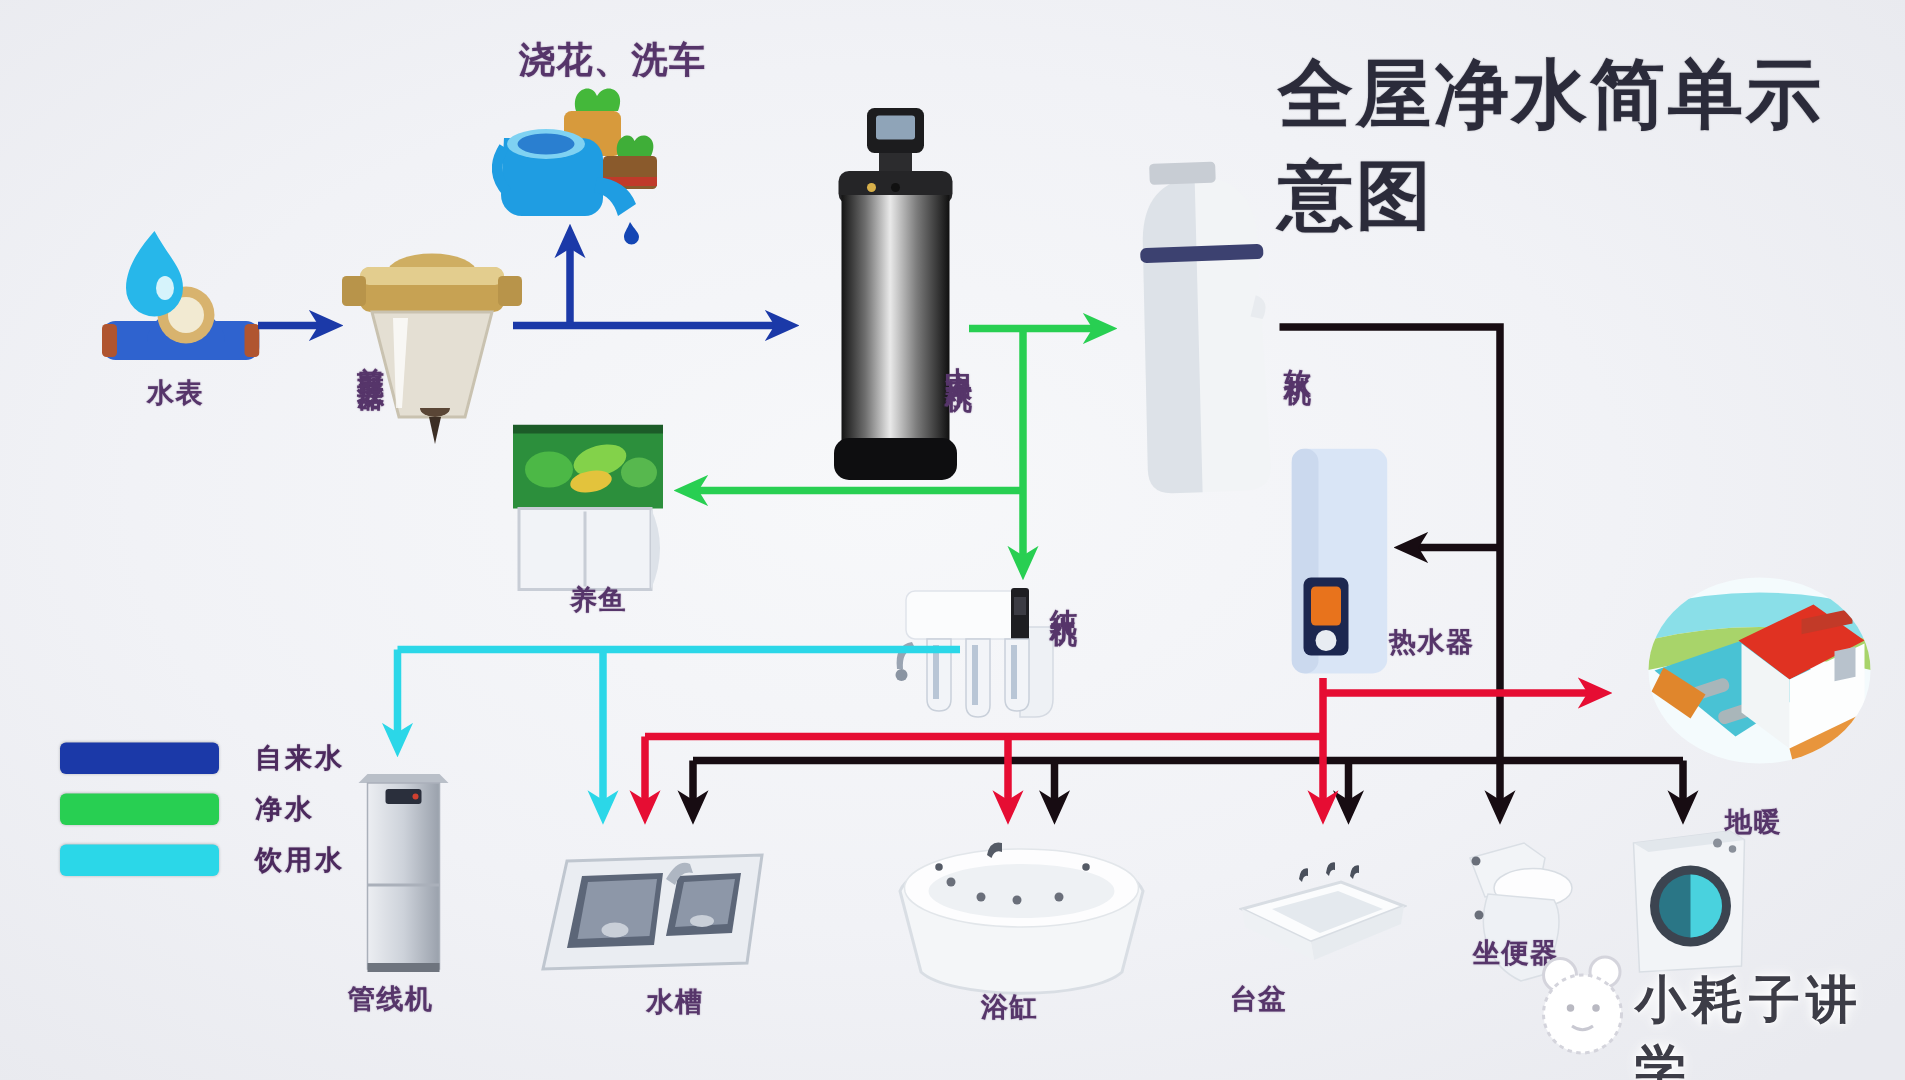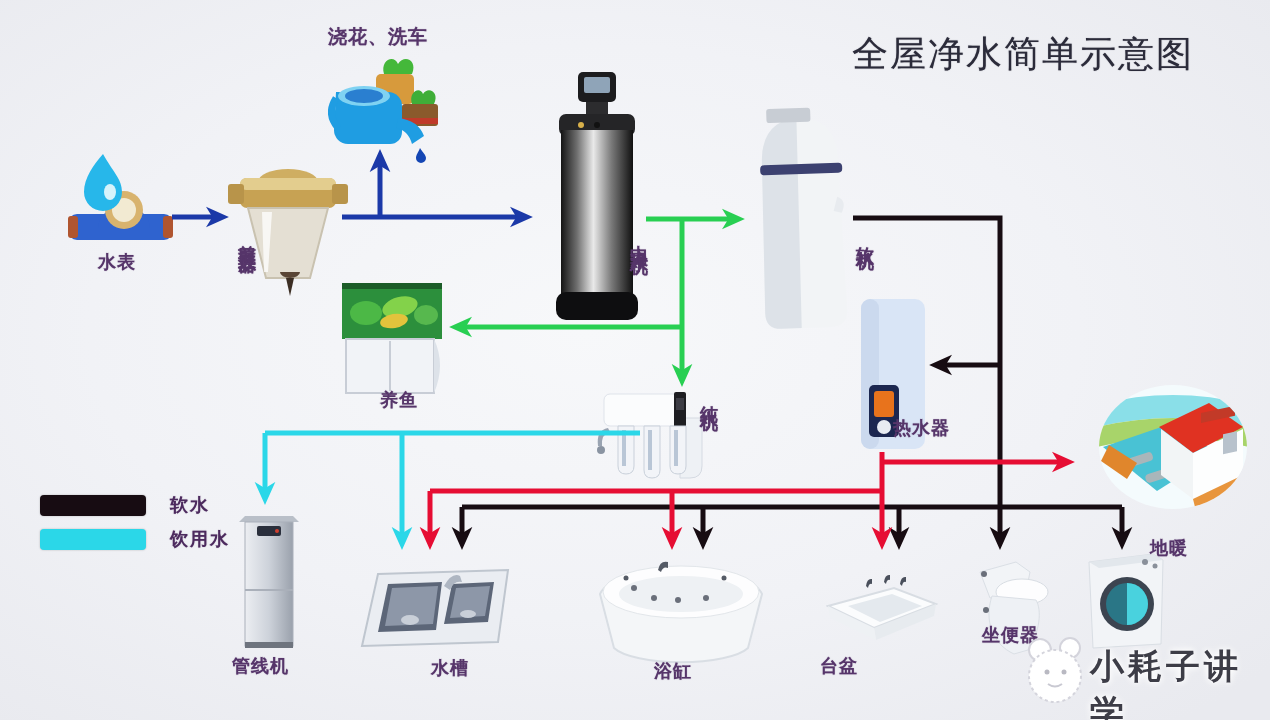--- a/index.html
+++ b/index.html
@@ -4,21 +4,21 @@
 <style>
   html,body{margin:0;padding:0;}
   body{font-family:"Liberation Sans","DejaVu Sans",sans-serif;background:#e9eaef;}
   #stage{position:relative;width:1270px;height:720px;overflow:hidden;
          background:radial-gradient(ellipse 900px 520px at 46% 46%, #f7f8fa 0%, #f1f2f6 55%, #e9eaef 100%);}
   .icon{position:absolute;z-index:1;}
   .lbl{position:absolute;z-index:3;color:#56356a;font-weight:700;font-size:18px;
        letter-spacing:1px;text-shadow:0 0 1px rgba(86,53,106,.55);white-space:nowrap;}
   .vlbl{writing-mode:vertical-rl;text-orientation:upright;letter-spacing:3px;line-height:18px;}
   #title{position:absolute;left:852px;top:30px;width:400px;z-index:3;
-         font-size:36px;font-weight:400;color:#2b2b3a;letter-spacing:2px;
+         font-size:50px;font-weight:700;color:#2b2b3a;letter-spacing:2px;
          text-shadow:0 0 1px rgba(43,43,58,.5);}
   #flow{position:absolute;left:0;top:0;z-index:2;pointer-events:none;}
   
   #legend{position:absolute;left:40px;top:488px;z-index:3;}
   .lg-row{position:relative;height:34px;display:flex;align-items:center;}
   .lg-swatch{width:106px;height:21px;border-radius:4px;box-shadow:0 0 2px rgba(0,0,0,.25);}
   .lg-label{margin-left:24px;color:#4c2a5e;font-weight:700;font-size:18px;
             letter-spacing:2px;text-shadow:0 0 1px rgba(76,42,94,.5);}
   
   #wm-text{position:absolute;left:1090px;top:644px;z-index:5;font-size:34px;font-weight:700;
@@ -121,21 +121,21 @@
     <rect x="74" y="52" width="36" height="22" rx="3" fill="#8a5a2c"></rect>
     <rect x="74" y="66" width="36" height="6" fill="#c03a2a"></rect>
     <path d="M84,52 C80,40 92,34 95,42 C100,34 112,40 106,52 Z" fill="#3fae38"></path>
     <path d="M8,40 h52 a14,14 0 0 1 14,14 v26 a12,12 0 0 1 -12,12 h-42 a14,14 0 0 1 -14,-14 Z" fill="#1f9de2"></path>
     <ellipse cx="36" cy="44" rx="26" ry="10" fill="#7fd2f2"></ellipse>
     <ellipse cx="36" cy="44" rx="19" ry="7" fill="#2a7fd0"></ellipse>
     <path d="M70,66 q20,2 26,18 l-12,8 q-4,-14 -16,-16 Z" fill="#1f9de2"></path>
     <path d="M8,46 q-10,16 2,30" stroke="#1f9de2" stroke-width="7" fill="none"></path>
     <path d="M92,96 c3,5 6,7 6,10 a5,5 0 1 1 -10,0 c0,-3 2,-5 4,-10 Z" fill="#1446b4"></path>
   </svg>
-  <div class="lbl" style="left:328px;top:24px;font-size:19px">浇花、洗车</div>
+  <div class="lbl" style="left:346px;top:24px;font-size:24px">浇花、洗车</div>
 
   <svg class="icon" style="left:551px;top:72px" width="92" height="252" viewBox="0 0 92 252">
     <defs>
       <linearGradient id="steel" x1="0" x2="1" y1="0" y2="0">
         <stop offset="0" stop-color="#141414"></stop>
           <stop offset="0.22" stop-color="#6e6e6e"></stop>
         <stop offset="0.45" stop-color="#e9e9e9"></stop>
           <stop offset="0.7" stop-color="#7a7a7a"></stop>
         <stop offset="1" stop-color="#101010"></stop>
       </linearGradient>
@@ -162,21 +162,21 @@
   </svg>
   <div class="lbl vlbl" style="left:856px;top:231px">软水机</div>
 
   <svg class="icon" style="left:861px;top:299px" width="64" height="152" viewBox="0 0 64 152">
     <rect x="0" y="0" width="64" height="150" rx="10" fill="#d9e5f6"></rect>
     <rect x="0" y="0" width="18" height="150" rx="9" fill="#cbd9ee"></rect>
     <rect x="8" y="86" width="30" height="52" rx="5" fill="#1c2750"></rect>
     <rect x="13" y="92" width="20" height="26" rx="3" fill="#e8731c"></rect>
     <circle cx="23" cy="128" r="7" fill="#e8ecf2"></circle>
   </svg>
-  <div class="lbl" style="left:893px;top:416px">热水器</div>
+  <div class="lbl" style="left:926px;top:416px">热水器</div>
 
   <svg class="icon" style="left:1097px;top:383px" width="152" height="132" viewBox="0 0 152 132">
     <defs>
         <clipPath id="fh">
           <ellipse cx="76" cy="64" rx="74" ry="62"></ellipse>
         </clipPath>
       </defs>
     <g clip-path="url(#fh)">
       <rect x="0" y="0" width="152" height="132" fill="#f4fbfd"></rect>
       <path d="M0,22 Q76,2 152,22 L152,44 Q76,26 0,44 Z" fill="#8adfe8"></path>
@@ -219,22 +219,26 @@
       <path d="M74,38 h16 v40 q0,8 -8,8 q-8,0 -8,-8 Z"></path>
     </g>
     <path d="M26,42 h4 v36 h-4 Z M52,42 h4 v40 h-4 Z M78,42 h4 v36 h-4 Z" fill="#b9c6d6"></path>
     <path d="M12,40 q-12,2 -10,18 l4,0 q-1,-12 8,-14 Z" fill="#9aa4b2"></path>
     <circle cx="5" cy="62" r="4" fill="#8a94a2"></circle>
   </svg>
   <div class="lbl vlbl" style="left:700px;top:392px">纯水机</div>
 
   <div id="legend">
     <div class="lg-row">
-      <div class="lg-swatch" style="background: rgb(23, 12, 18);"></div>
-      <div class="lg-label">软水</div>
+      <div class="lg-swatch" style="background: rgb(27, 57, 168);"></div>
+      <div class="lg-label">自来水</div>
+    </div>
+    <div class="lg-row">
+      <div class="lg-swatch" style="background: rgb(40, 207, 82);"></div>
+      <div class="lg-label">净水</div>
     </div>
     <div class="lg-row">
       <div class="lg-swatch" style="background: rgb(43, 215, 232);"></div>
       <div class="lg-label">饮用水</div>
     </div>
   </div>
 
   <svg class="icon" style="left:237px;top:514px" width="64" height="140" viewBox="0 0 64 140">
     <defs>
       <linearGradient id="pm" x1="0" x2="1">

